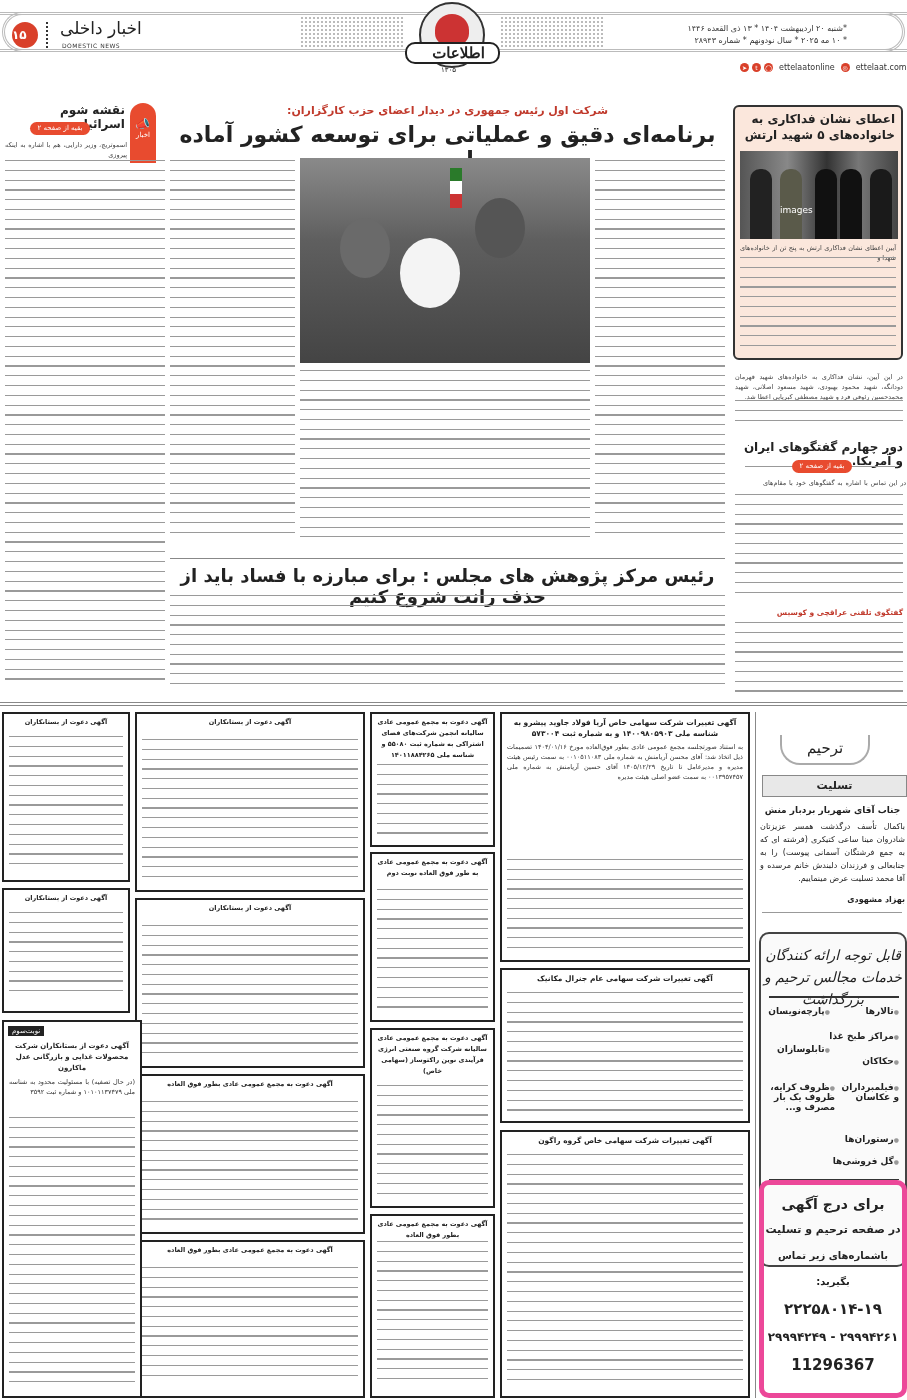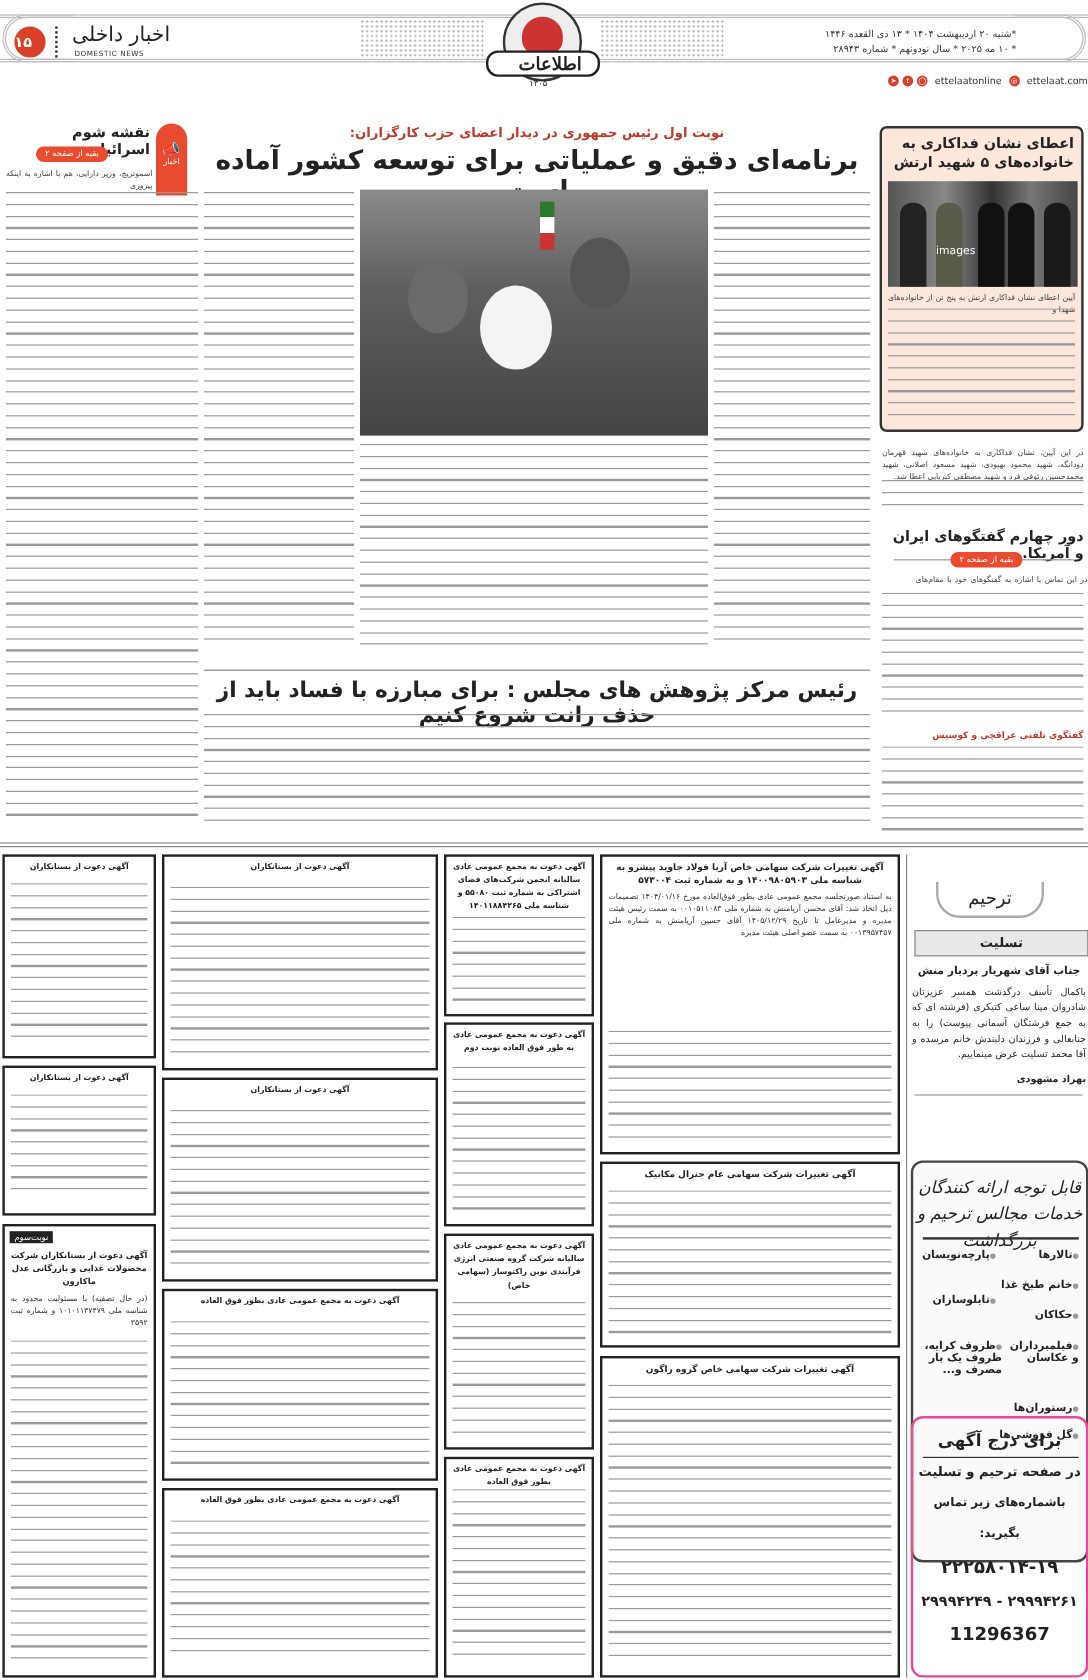--- a/index.html
+++ b/index.html
@@ -36,21 +36,21 @@
   .kicker { font-size: 11px; color: #c0392b; font-weight: bold; text-align:center; }
   .headline { font-size: 22px; font-weight: bold; text-align:center; font-family: "DejaVu Sans", sans-serif; }
   .col-head { font-size: 12px; font-weight: bold; text-align:right; }
   .main-photo { position:absolute; left:300px; top:158px; width:290px; height:205px; background: linear-gradient(180deg,#8a8a8a,#5f5f5f 40%,#444); }
   .main-photo .p { position:absolute; background:#ddd; border-radius:50%; }
   .adbox { position:absolute; border:2px solid #222; background:#fff; }
   .adbox .t { font-size:7.5px; font-weight:bold; text-align:center; line-height:11px; padding:3px 4px; }
   .adbox .c { font-size:6.5px; line-height:10px; text-align:justify; padding:0 5px; color:#333; }
   .tarhim-tab { position:absolute; left:780px; top:735px; width:90px; height:30px; border:2px solid #aaa; border-top:none; border-radius: 0 0 20px 20px; text-align:center; font-size:15px; font-family:"DejaVu Serif", serif; line-height:26px; }
   .tasliyat-bar { position:absolute; left:762px; top:775px; width:145px; height:22px; background:#e8e8e8; border:1px solid #888; font-size:11px; font-weight:bold; text-align:center; line-height:20px; }
-  .serv-box { position:absolute; left:759px; top:967px; width:148px; height:335px; border:2px solid #444; border-radius:10px; background:#fafafa; }
+  .serv-box { position:absolute; left:759px; top:932px; width:148px; height:335px; border:2px solid #444; border-radius:10px; background:#fafafa; }
   .serv-title { font-family:"DejaVu Serif", serif; font-style: italic; font-size: 14px; text-align:center; line-height: 22px; }
   .serv-item { position:absolute; font-size: 9px; font-weight:bold; }
   .serv-item::before { content:"\25CF "; color:#999; font-size:6px; }
   .contact-line { text-align:center; font-weight:bold; font-size:11px; line-height: 26px; }
   .contact-num { text-align:center; font-weight:bold; font-size:15px; line-height: 28px; direction:ltr; }
   .akhbar-tab { position:absolute; left:130px; top:103px; width:26px; height:60px; background:#e84b2f; border-radius:13px 13px 0 0; color:#fff; font-size:7px; text-align:center; }
   .dark-tag { position:absolute; background:#222; color:#fff; font-size:7px; padding: 1px 4px; }
 </style>
 </head>
 <body>
@@ -136,21 +136,21 @@
   <div></div>
     <div></div>
     <div></div>
     <div></div>
     <div></div>
     <div></div>
     <div></div>
     <div></div>
 </div>
 
-<div class="kicker abs" style="left:170px;top:104px;width:555px;">نوبت اول رئیس جمهوری در دیدار اعضای حزب کارگزاران:</div>
+<div class="kicker abs" style="left:170px;top:104px;width:555px;">شرکت اول رئیس جمهوری در دیدار اعضای حزب کارگزاران:</div>
 <div class="headline abs" style="left:170px;top:122px;width:555px;">برنامه‌ای دقیق و عملیاتی برای توسعه کشور آماده است</div>
 <div class="text-lines" style="left:595px;top:160px;width:130px;height:390px;">
   <div></div>
     <div></div>
     <div></div>
     <div></div>
     <div></div>
     <div></div>
     <div></div>
     <div></div>
@@ -569,21 +569,21 @@
       <div></div>
       <div></div>
       <div></div>
       <div></div>
       <div></div>
       <div></div>
       <div></div>
       <div></div>
     </div>
 </div>
-<div class="adbox" style="left:2px;top:1020px;width:128px;height:378px;">
+<div class="adbox" style="left:2px;top:1020px;width:140px;height:378px;">
   <div class="dark-tag" style="left:4px;top:4px;">نوبت‌سوم</div>
   <div class="t" style="font-size:7px;margin-top:16px;">آگهی دعوت از بستانکاران شرکت محصولات غذایی و بازرگانی عدل ماکارون</div>
   <div class="c">(در حال تصفیه) با مسئولیت محدود به شناسه ملی ۱۰۱۰۱۱۳۷۴۷۹ و شماره ثبت ۳۵۹۲</div>
   <div class="text-lines" style="left:5px;right:5px;top:95px;height:275px;">
       <div></div>
       <div></div>
       <div></div>
       <div></div>
       <div></div>
       <div></div>
@@ -619,29 +619,29 @@
 <div class="abs" style="left:760px;top:820px;width:145px;font-size:8px;line-height:13px;text-align:justify;">باکمال تأسف درگذشت همسر عزیزتان شادروان مینا ساعی کتیکری (فرشته ای که به جمع فرشتگان آسمانی پیوست) را به جنابعالی و فرزندان دلبندش خانم مرسده و آقا محمد تسلیت عرض مینماییم.</div>
 <div class="abs" style="left:760px;top:895px;width:145px;font-size:8px;font-weight:bold;text-align:right;">بهزاد مشهودی</div>
 <div class="hrule" style="left:762px;top:912px;width:140px;background:#999;"></div>
 
 <div class="serv-box">
   <div class="serv-title" style="margin-top:10px;">قابل توجه ارائه کنندگان</div>
   <div class="serv-title">خدمات مجالس ترحیم و بزرگداشت</div>
   <div class="hrule" style="left:8px;top:62px;width:130px;background:#333;height:2px;"></div>
   <div class="serv-item" style="right:6px;top:72px;">تالارها</div>
   <div class="serv-item" style="right:75px;top:72px;">پارچه‌نویسان</div>
-  <div class="serv-item" style="right:6px;top:97px;">خانم طبخ غذا</div>
+  <div class="serv-item" style="right:6px;top:97px;">مراکز طبخ غذا</div>
   <div class="serv-item" style="right:75px;top:110px;">تابلوسازان</div>
   <div class="serv-item" style="right:6px;top:122px;">حکاکان</div>
   <div class="serv-item" style="right:6px;top:148px;width:60px;">فیلمبرداران و عکاسان</div>
   <div class="serv-item" style="right:70px;top:148px;width:70px;">ظروف کرایه، ظروف یک بار مصرف و...</div>
   <div class="serv-item" style="right:6px;top:200px;">رستوران‌ها</div>
   <div class="serv-item" style="right:6px;top:222px;">گل فروشی‌ها</div>
   <div class="hrule" style="left:8px;top:245px;width:130px;background:#333;"></div>
 </div>
-<div class="abs" style="left:759px;top:1180px;width:148px;height:218px;border:2px solid #ec4899;border-radius:10px;">
+<div class="abs" style="left:759px;top:1180px;width:148px;height:218px;border:5px solid #ec4899;border-radius:10px;">
   <div class="contact-line" style="font-size:14px;margin-top:6px;">برای درج آگهی</div>
   <div class="contact-line">در صفحه ترحیم و تسلیت</div>
   <div class="contact-line" style="font-size:10px;">باشماره‌های زیر تماس بگیرید:</div>
   <div class="contact-num">۲۲۲۵۸۰۱۴-۱۹</div>
   <div class="contact-num" style="font-size:12px;">۲۹۹۹۴۲۴۹ - ۲۹۹۹۴۲۶۱</div>
   <div class="contact-num">11296367</div>
 </div>
 
 </body></html>

